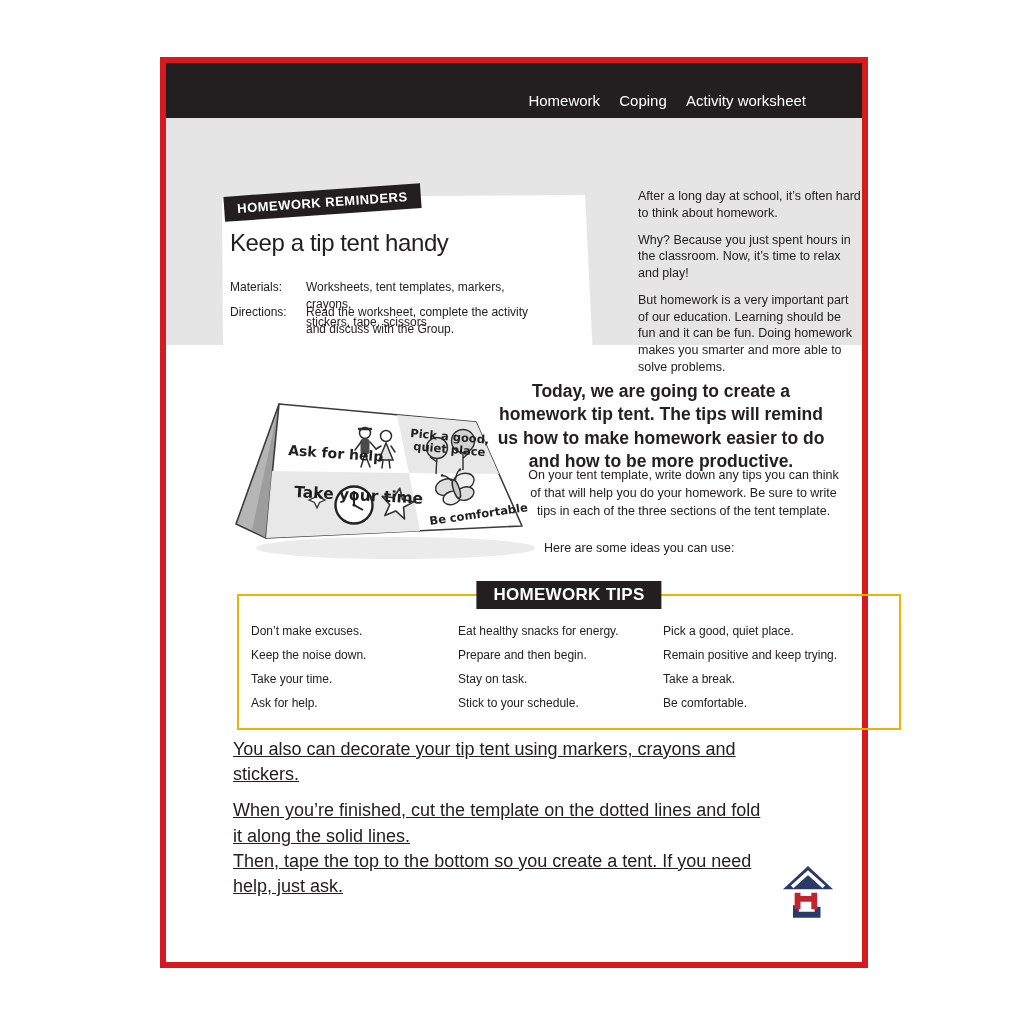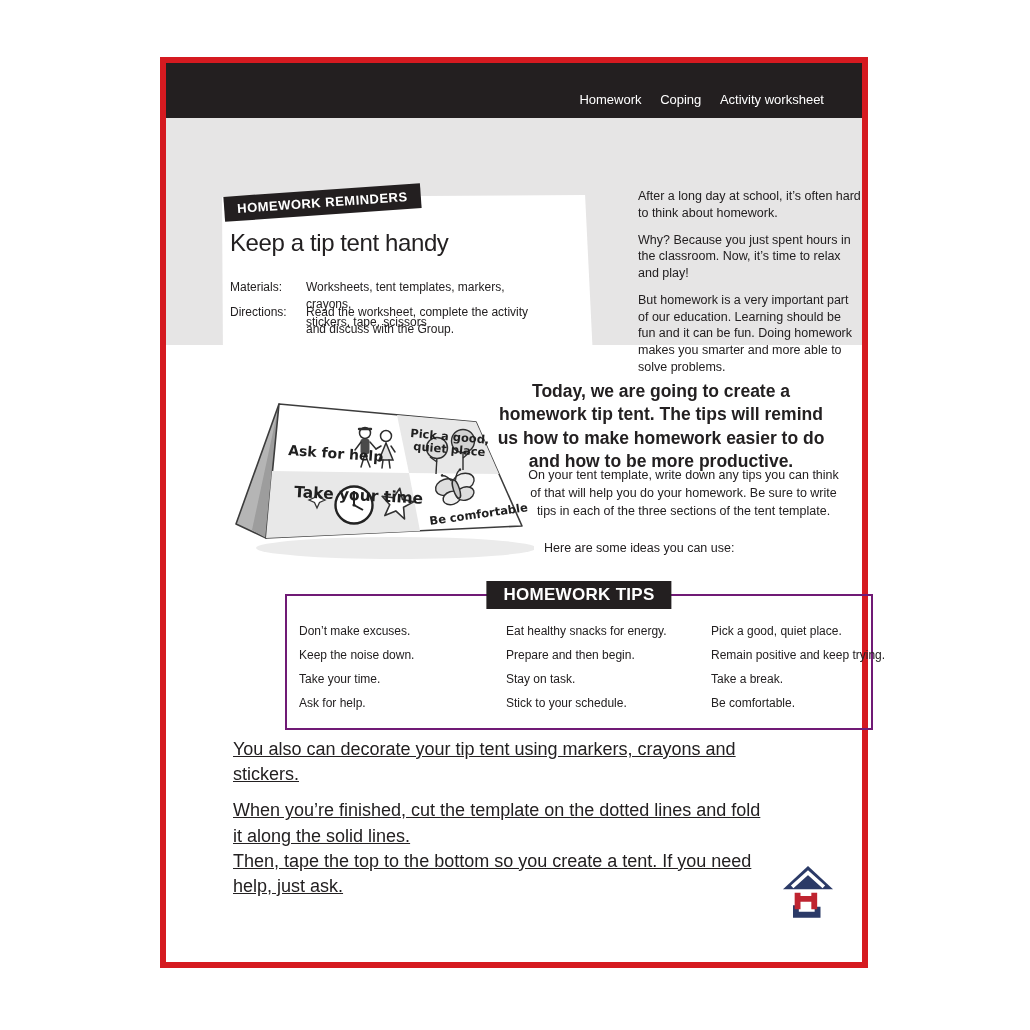--- a/index.html
+++ b/index.html
@@ -11,21 +11,21 @@
     --text:#232021;
   }
   *{margin:0;padding:0;box-sizing:border-box;}
   body{width:1030px;height:1030px;background:#ffffff;position:relative;
        font-family:"Liberation Sans",sans-serif;color:var(--text);}
   .sheet{position:absolute;left:160px;top:57px;width:708px;height:911px;
          border:6px solid var(--accent-red);background:#ffffff;}
 
   
   .topbar{position:absolute;left:0;top:0;width:696px;height:55px;background:var(--bar-black);}
-  .topnav{position:absolute;top:29px;right:38px;color:#ffffff;font-size:13px;}
+  .topnav{position:absolute;top:29px;right:56px;color:#ffffff;font-size:15px;}
   .topnav span{margin-left:15px;}
 
   
   .graysec{position:absolute;left:0;top:55px;width:696px;height:227px;background:var(--section-gray);}
 
   .card{position:absolute;left:56px;top:77px;width:372px;height:183px;background:#ffffff;
         clip-path:polygon(0 1.2%,97.6% 0,100% 100%,0.3% 99%);}
   .badge{position:absolute;left:58px;top:72px;background:var(--bar-black);color:#fff;
          font-size:13px;font-weight:bold;letter-spacing:.5px;padding:5px 13px;
          transform:rotate(-4deg);z-index:3;}
@@ -41,21 +41,21 @@
 
   
   .tentsvg{position:absolute;left:58px;top:333px;width:310px;height:172px;}
   .lead{position:absolute;left:290px;top:317px;width:410px;text-align:center;
         font-size:17.5px;line-height:1.33;white-space:pre-line;font-weight:bold;}
   .instructions{position:absolute;left:335px;top:404px;width:365px;text-align:center;
         font-size:12.5px;line-height:1.42;white-space:pre-line;}
   .ideas{position:absolute;left:378px;top:478px;font-size:12.5px;}
 
   
-  .tipsbox{position:absolute;left:71px;top:531px;width:588px;height:136px;border:2px solid #701a75;margin-left:48px;}
+  .tipsbox{position:absolute;left:71px;top:531px;width:664px;height:136px;border:2px solid #eab308;}
   .tipslabel{position:absolute;left:50%;top:-15px;transform:translateX(-50%);
         background:var(--bar-black);color:#fff;font-weight:bold;font-size:17px;
         letter-spacing:.3px;padding:4px 17px;white-space:nowrap;}
   .tipsgrid{position:absolute;left:12px;top:28px;display:grid;
         grid-template-columns:195px 193px 180px;column-gap:12px;}
   .tipsgrid .col div{font-size:12px;margin-bottom:10px;}
 
   
   .footertext{position:absolute;left:67px;top:674px;width:532px;font-size:18px;line-height:1.4;text-decoration:underline;}
   .footertext p{margin-bottom:11px;white-space:pre-line;}

